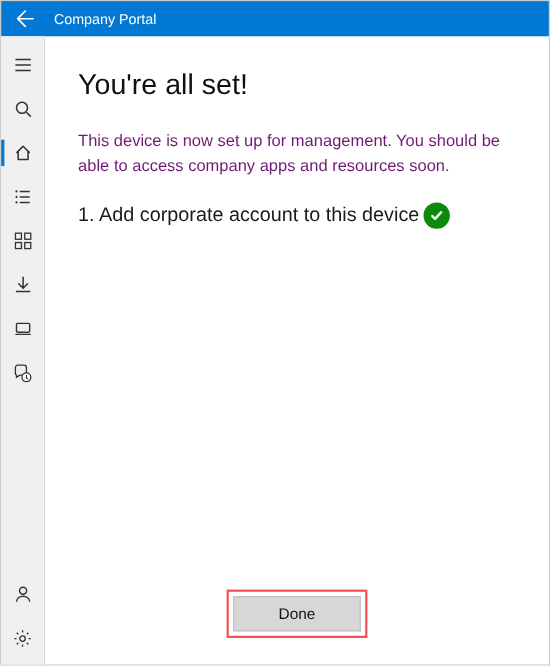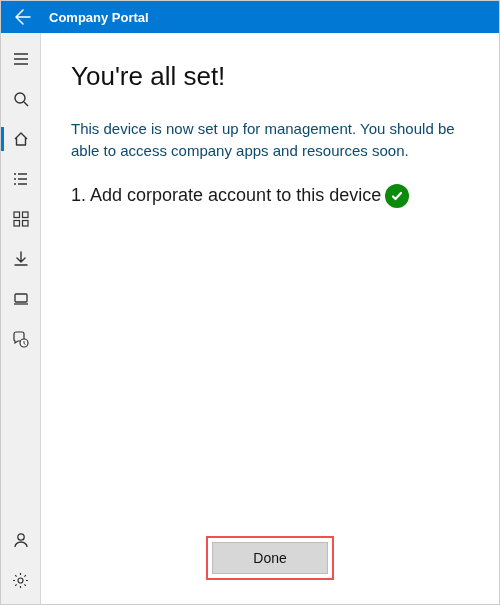--- a/index.html
+++ b/index.html
@@ -28,21 +28,21 @@
       width: 28px;
       height: 28px;
       display: flex;
       align-items: center;
       justify-content: center;
       cursor: pointer;
     }
     .titlebar .title {
       font-size: 13px;
       margin-left: 12px;
-      font-weight: 700;
+      font-weight: 400;
     }
     .body {
       display: flex;
       height: 573px;
     }
     .sidebar {
       width: 40px;
       background: #f0f0f0;
       border-right: 1px solid #d8d8d8;
       display: flex;
@@ -89,21 +89,21 @@
     .content h1 {
       font-size: 26px;
       font-weight: 400;
       margin-bottom: 26px;
       color: #111;
     }
     .content p {
       font-size: 15px;
       line-height: 1.45;
       margin-bottom: 22px;
-      color: #0c4a6e;
+      color: #701a75;
     }
     .step {
       display: flex;
       align-items: center;
       margin-bottom: 26px;
       font-size: 18px;
     }
     .step .step-label {
       flex: 0 0 auto;
     }

